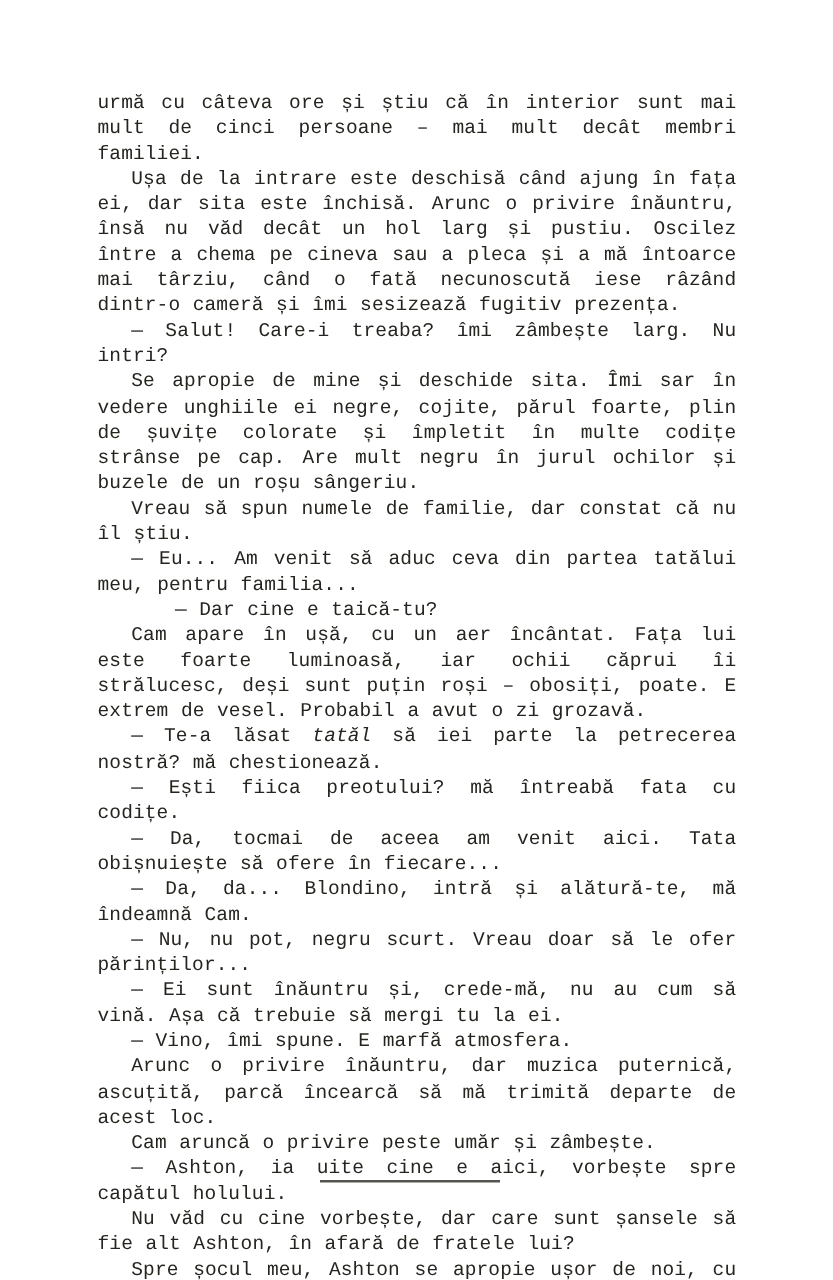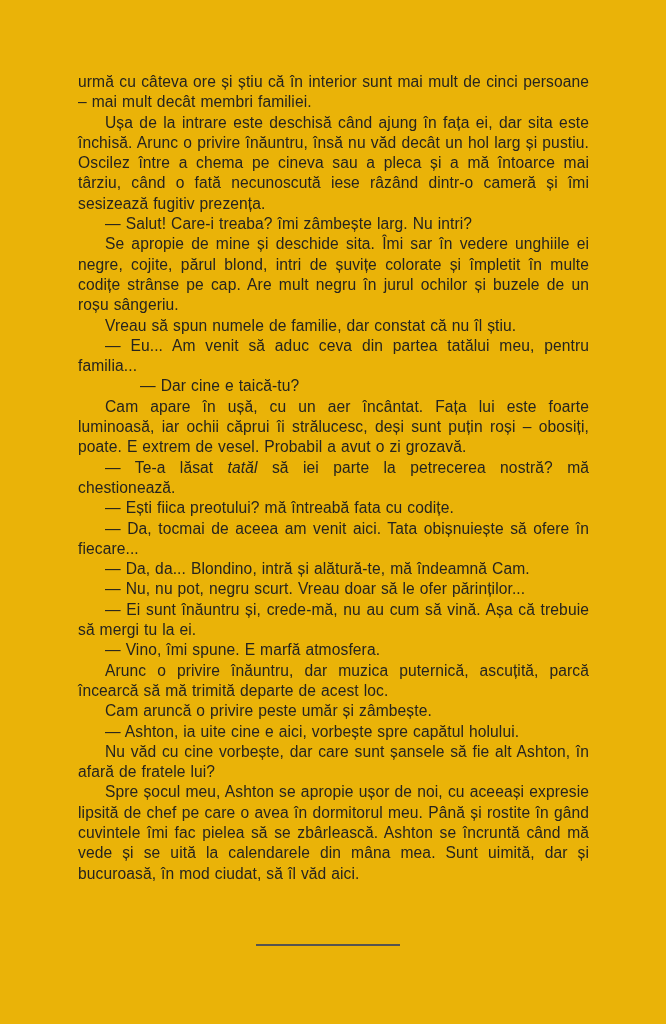--- a/index.html
+++ b/index.html
@@ -4,22 +4,22 @@
 <style>
   html, body {
     margin: 0;
     padding: 0;
     background: #e8e8e8;
   }
   .book-page {
     position: relative;
     width: 666px;
     height: 1024px;
-    background: #eab308;
-    font-family: Liberation Sans, sans-serif;
+    background: #ffffff;
+    font-family: Liberation Mono, monospace;
     color: #26241f;
     overflow: hidden;
   }
   .text-block {
     position: absolute;
     left: 78px;
     top: 72px;
     width: 511px;
     font-size: 15.6px;
     line-height: 20.3px;
@@ -57,21 +57,21 @@
   }
 </style>
 </head>
 <body>
 
 <div class="book-page">
   <div class="text-block">
       <p class="para indent-none"><span>urmă cu câteva ore și știu că în interior sunt mai mult de cinci persoane – mai mult decât membri familiei.</span></p>
       <p class="para indent-normal"><span>Ușa de la intrare este deschisă când ajung în fața ei, dar sita este închisă. Arunc o privire înăuntru, însă nu văd decât un hol larg și pustiu. Oscilez între a chema pe cineva sau a pleca și a mă întoarce mai târziu, când o fată necunoscută iese râzând dintr-o cameră și îmi sesizează fugitiv prezența.</span></p>
       <p class="para indent-normal"><span>— Salut! Care-i treaba? îmi zâmbește larg. Nu intri?</span></p>
-      <p class="para indent-normal"><span>Se apropie de mine și deschide sita. Îmi sar în vedere unghiile ei negre, cojite, părul blond, intri de șuvițe colorate și împletit în multe codițe strânse pe cap. Are mult negru în jurul ochilor și buzele de un roșu sângeriu.</span></p>
+      <p class="para indent-normal"><span>Se apropie de mine și deschide sita. Îmi sar în vedere unghiile ei negre, cojite, părul foarte, plin de șuvițe colorate și împletit în multe codițe strânse pe cap. Are mult negru în jurul ochilor și buzele de un roșu sângeriu.</span></p>
       <p class="para indent-normal"><span>Vreau să spun numele de familie, dar constat că nu îl știu.</span></p>
       <p class="para indent-normal"><span>— Eu... Am venit să aduc ceva din partea tatălui meu, pentru familia...</span></p>
       <p class="para indent-double"><span>— Dar cine e taică-tu?</span></p>
       <p class="para indent-normal"><span>Cam apare în ușă, cu un aer încântat. Fața lui este foarte luminoasă, iar ochii căprui îi strălucesc, deși sunt puțin roși – obosiți, poate. E extrem de vesel. Probabil a avut o zi grozavă.</span></p>
       <p class="para indent-normal"><span>— Te-a lăsat </span><em>tatăl</em><span> să iei parte la petrecerea nostră? mă chestionează.</span></p>
       <p class="para indent-normal"><span>— Ești fiica preotului? mă întreabă fata cu codițe.</span></p>
       <p class="para indent-normal"><span>— Da, tocmai de aceea am venit aici. Tata obișnuiește să ofere în fiecare...</span></p>
       <p class="para indent-normal"><span>— Da, da... Blondino, intră și alătură-te, mă îndeamnă Cam.</span></p>
       <p class="para indent-normal"><span>— Nu, nu pot, negru scurt. Vreau doar să le ofer părinților...</span></p>
       <p class="para indent-normal"><span>— Ei sunt înăuntru și, crede-mă, nu au cum să vină. Așa că trebuie să mergi tu la ei.</span></p>

